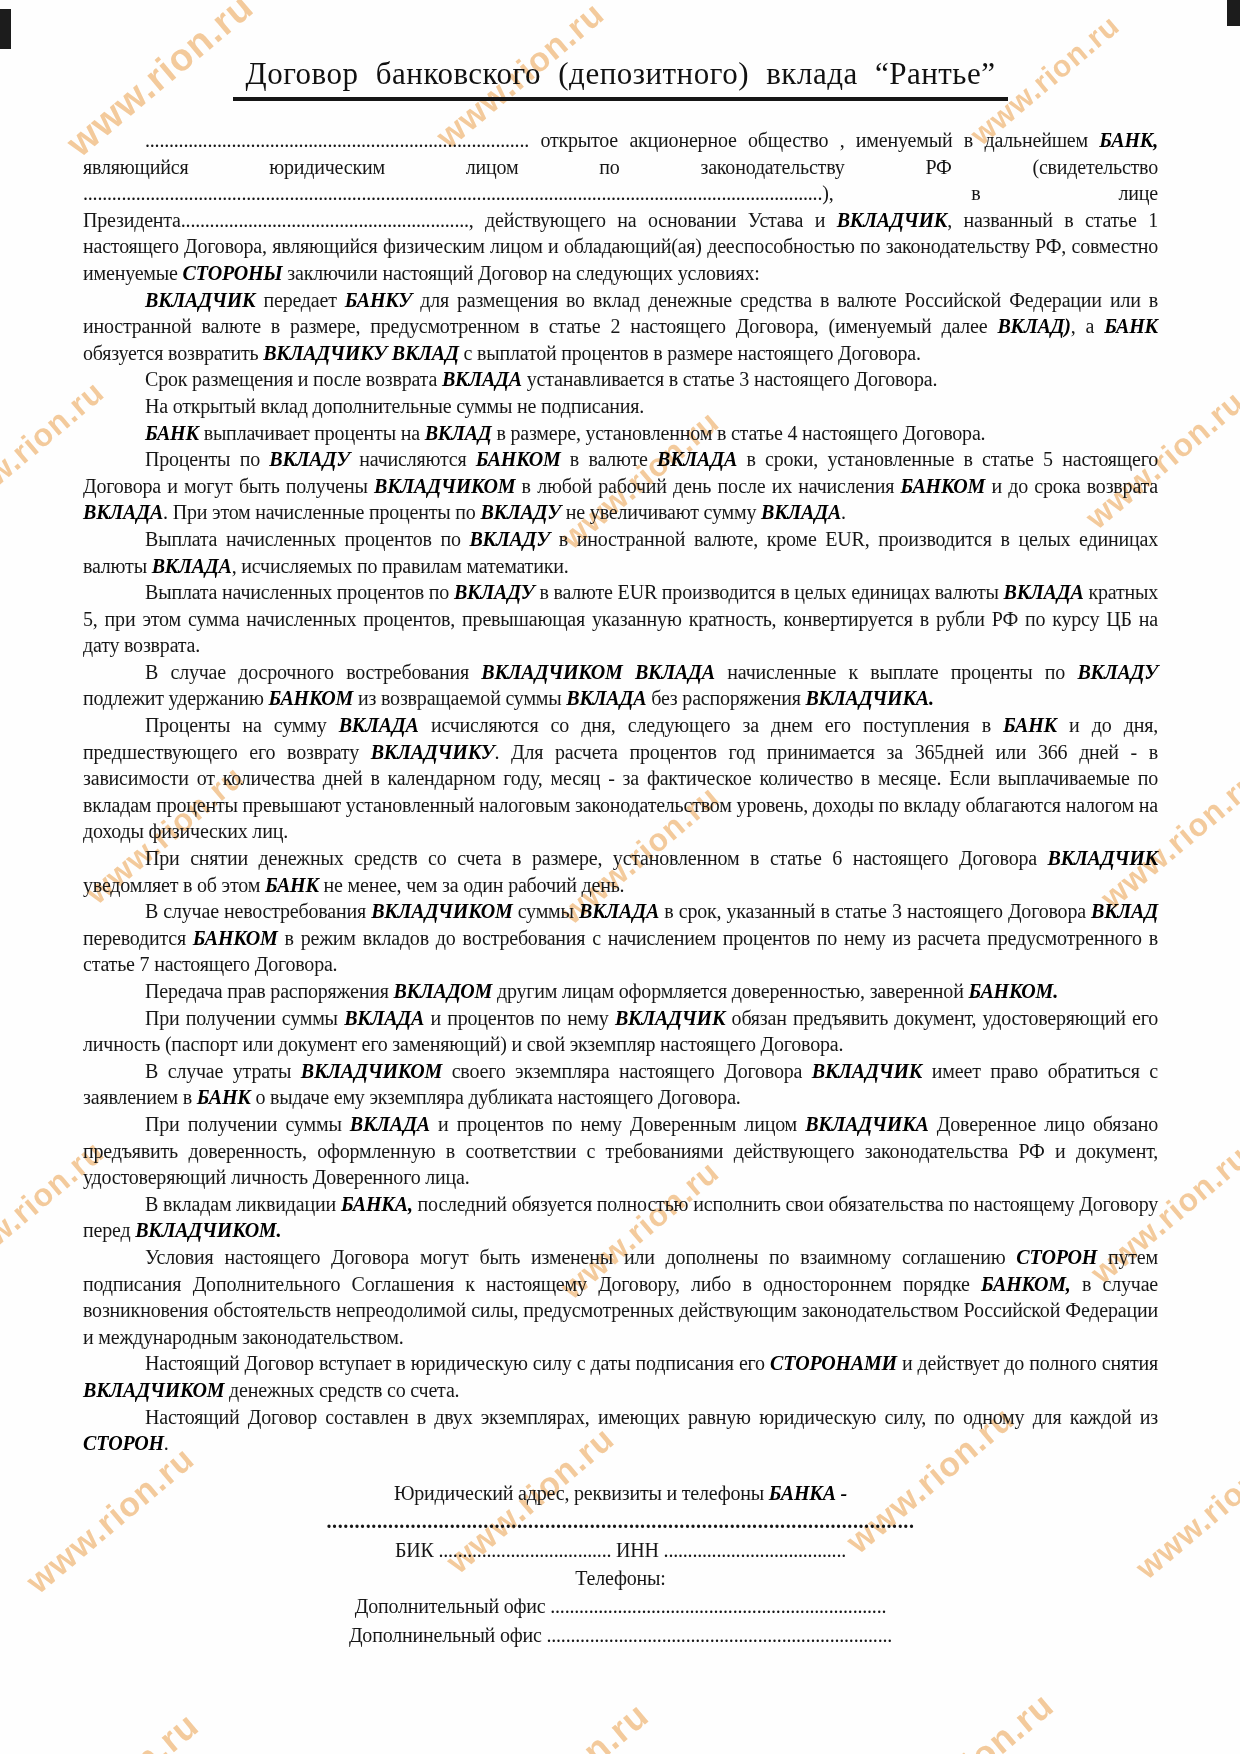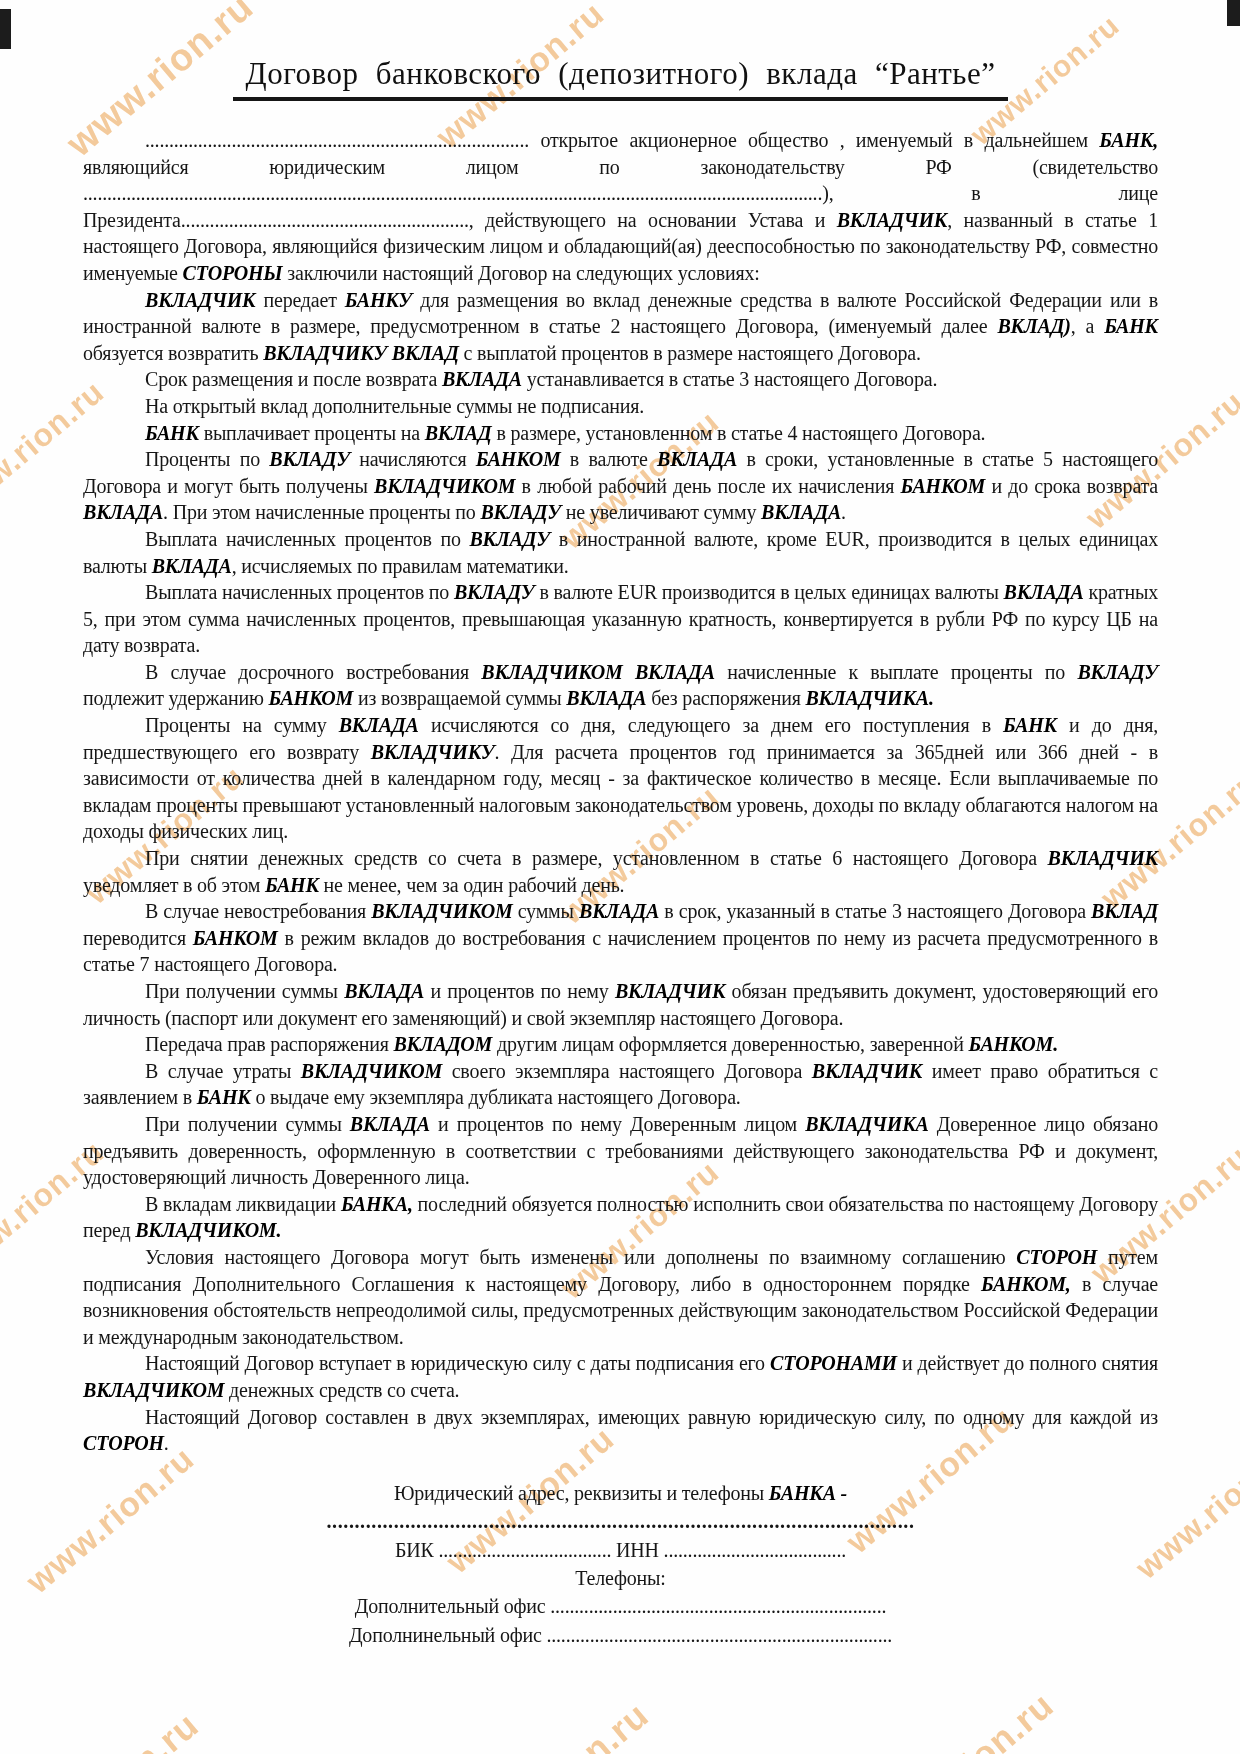--- a/index.html
+++ b/index.html
@@ -75,22 +75,22 @@
         <p class="indent"><span>Срок размещения и после возврата </span><span class="term">ВКЛАДА</span><span> устанавливается в статье 3 настоящего Договора.</span></p>
         <p class="indent"><span>На открытый вклад дополнительные суммы не подписания.</span></p>
         <p class="indent"><span class="term">БАНК</span><span> выплачивает проценты на </span><span class="term">ВКЛАД</span><span> в размере, установленном в статье 4 настоящего Договора.</span></p>
         <p class="indent"><span>Проценты по </span><span class="term">ВКЛАДУ</span><span> начисляются </span><span class="term">БАНКОМ</span><span> в валюте </span><span class="term">ВКЛАДА</span><span> в сроки, установленные в статье 5 настоящего Договора и могут быть получены </span><span class="term">ВКЛАДЧИКОМ</span><span> в любой рабочий день после их начисления </span><span class="term">БАНКОМ</span><span> и до срока возврата </span><span class="term">ВКЛАДА</span><span>. При этом начисленные проценты по </span><span class="term">ВКЛАДУ</span><span> не увеличивают сумму </span><span class="term">ВКЛАДА</span><span>.</span></p>
         <p class="indent"><span>Выплата начисленных процентов по </span><span class="term">ВКЛАДУ</span><span> в иностранной валюте, кроме EUR, производится в целых единицах валюты </span><span class="term">ВКЛАДА</span><span>, исчисляемых по правилам математики.</span></p>
         <p class="indent"><span>Выплата начисленных процентов по </span><span class="term">ВКЛАДУ</span><span> в валюте EUR производится в целых единицах валюты </span><span class="term">ВКЛАДА</span><span> кратных 5, при этом сумма начисленных процентов, превышающая указанную кратность, конвертируется в рубли РФ по курсу ЦБ на дату возврата.</span></p>
         <p class="indent"><span>В случае досрочного востребования </span><span class="term">ВКЛАДЧИКОМ ВКЛАДА</span><span> начисленные к выплате проценты по </span><span class="term">ВКЛАДУ</span><span> подлежит удержанию </span><span class="term">БАНКОМ</span><span> из возвращаемой суммы </span><span class="term">ВКЛАДА</span><span> без распоряжения </span><span class="term">ВКЛАДЧИКА.</span></p>
         <p class="indent"><span>Проценты на сумму </span><span class="term">ВКЛАДА</span><span> исчисляются со дня, следующего за днем его поступления в </span><span class="term">БАНК</span><span> и до дня, предшествующего его возврату </span><span class="term">ВКЛАДЧИКУ</span><span>. Для расчета процентов год принимается за 365дней или 366 дней - в зависимости от количества дней в календарном году, месяц - за фактическое количество в месяце.  Если выплачиваемые по вкладам проценты превышают установленный налоговым законодательством уровень, доходы по вкладу облагаются налогом на доходы физических лиц.</span></p>
         <p class="indent"><span>При снятии денежных средств со счета в размере, установленном в статье 6 настоящего Договора </span><span class="term">ВКЛАДЧИК</span><span> уведомляет в об этом </span><span class="term">БАНК</span><span> не менее, чем за один рабочий день.</span></p>
         <p class="indent"><span>В случае невостребования </span><span class="term">ВКЛАДЧИКОМ</span><span> суммы </span><span class="term">ВКЛАДА</span><span> в срок, указанный в статье 3 настоящего Договора </span><span class="term">ВКЛАД</span><span> переводится </span><span class="term">БАНКОМ</span><span> в режим вкладов до востребования с начислением процентов по нему из расчета предусмотренного в статье 7 настоящего Договора.</span></p>
+        <p class="indent"><span>Передача прав распоряжения </span><span class="term">ВКЛАДОМ</span><span> другим лицам оформляется доверенностью, заверенной </span><span class="term">БАНКОМ.</span></p>
         <p class="indent"><span>При получении суммы </span><span class="term">ВКЛАДА</span><span> и процентов по нему </span><span class="term">ВКЛАДЧИК</span><span> обязан предъявить документ, удостоверяющий его личность (паспорт или документ его заменяющий) и свой экземпляр настоящего Договора.</span></p>
-        <p class="indent"><span>Передача прав распоряжения </span><span class="term">ВКЛАДОМ</span><span> другим лицам оформляется доверенностью, заверенной </span><span class="term">БАНКОМ.</span></p>
         <p class="indent"><span>В случае утраты </span><span class="term">ВКЛАДЧИКОМ</span><span> своего экземпляра настоящего Договора </span><span class="term">ВКЛАДЧИК</span><span> имеет право обратиться с заявлением в </span><span class="term">БАНК</span><span> о выдаче ему экземпляра дубликата настоящего Договора.</span></p>
         <p class="indent"><span>При получении суммы </span><span class="term">ВКЛАДА</span><span> и процентов по нему Доверенным лицом </span><span class="term">ВКЛАДЧИКА</span><span> Доверенное лицо обязано предъявить доверенность, оформленную в соответствии с требованиями действующего законодательства РФ и документ, удостоверяющий личность Доверенного лица.</span></p>
         <p class="indent"><span>В вкладам ликвидации </span><span class="term">БАНКА,</span><span> последний обязуется полностью исполнить свои обязательства по настоящему Договору перед </span><span class="term">ВКЛАДЧИКОМ.</span></p>
         <p class="indent"><span>Условия настоящего Договора могут быть изменены или дополнены по взаимному соглашению </span><span class="term">СТОРОН</span><span> путем подписания Дополнительного Соглашения к настоящему Договору, либо в одностороннем порядке </span><span class="term">БАНКОМ,</span><span> в случае возникновения обстоятельств непреодолимой силы, предусмотренных действующим законодательством Российской Федерации и международным законодательством.</span></p>
         <p class="indent"><span>Настоящий Договор вступает в юридическую силу с даты подписания его </span><span class="term">СТОРОНАМИ</span><span> и действует до полного снятия </span><span class="term">ВКЛАДЧИКОМ</span><span> денежных средств со счета.</span></p>
         <p class="indent"><span>Настоящий Договор составлен в двух экземплярах, имеющих равную юридическую силу, по одному для каждой из </span><span class="term">СТОРОН</span><span>.</span></p>
       </div>
     <div class="footer" id="footer">
         <p><span>Юридический адрес, реквизиты и телефоны </span><span class="term">БАНКА -</span></p>
         <p class="bold-dots"><span>.........................................................................................................</span></p>

